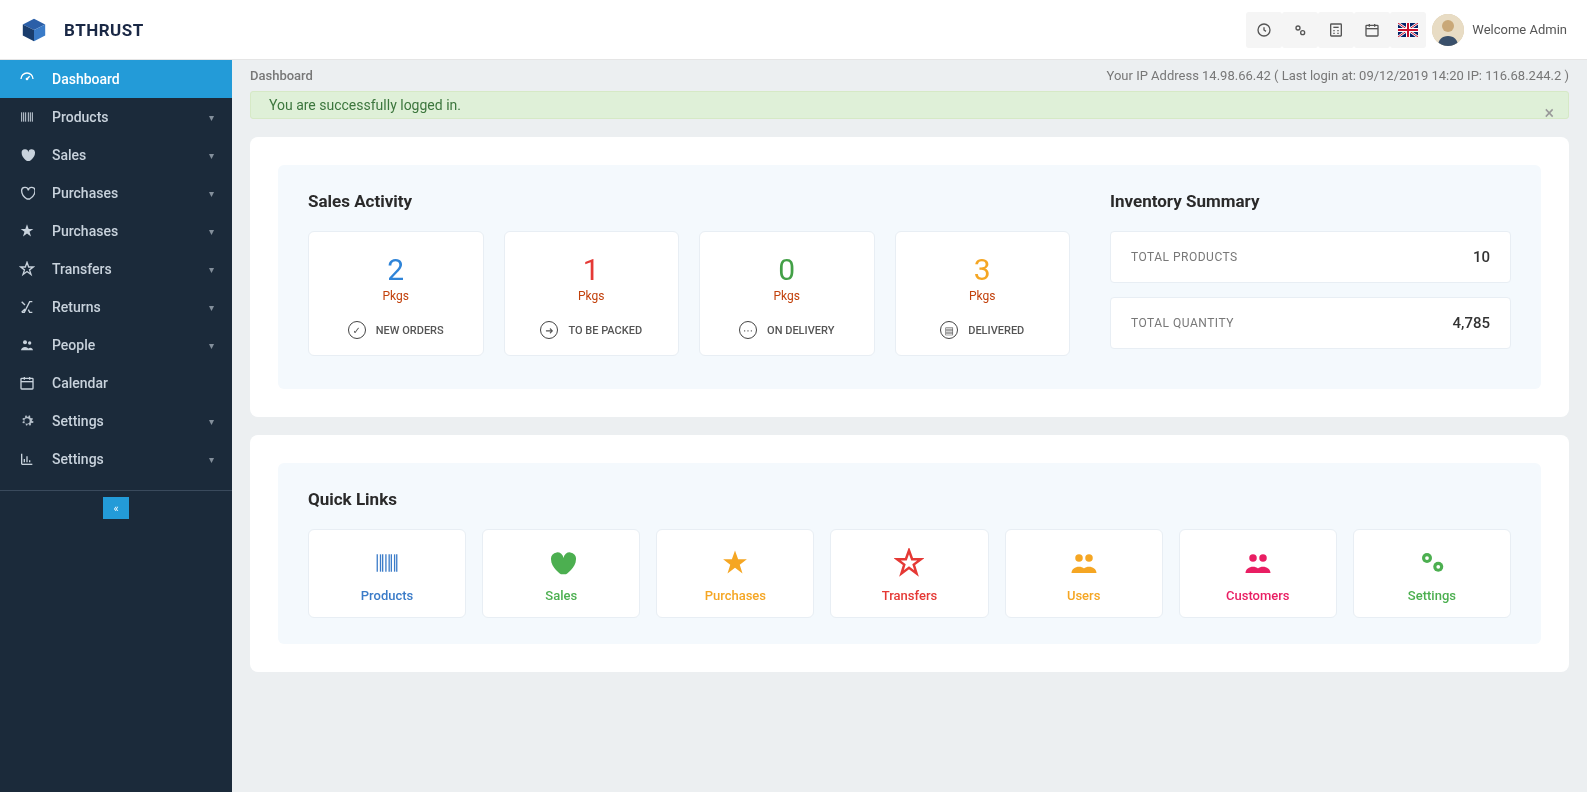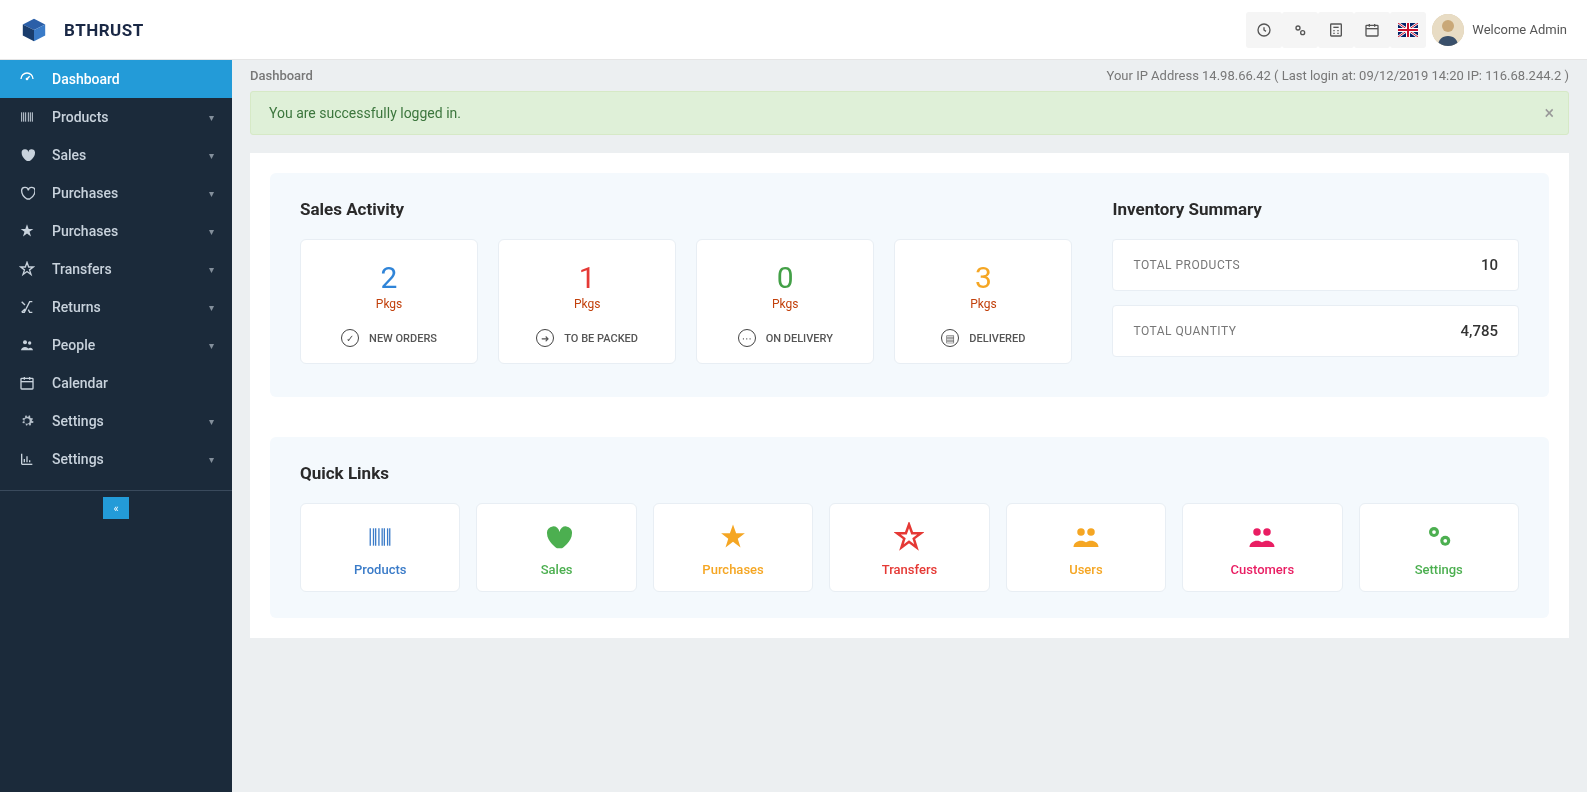--- a/index.html
+++ b/index.html
@@ -27,24 +27,24 @@
 .sidebar-chevron { position: absolute; right: 18px; font-size: 10px; opacity: 0.6; }
 .collapse-btn { margin-top: 12px; border-top: 1px solid #3a4a5c; padding-top: 6px; display: flex; justify-content: center; }
 .collapse-btn-inner { width: 26px; height: 22px; background: #239bd8; color: #fff; display: flex; align-items: center; justify-content: center; cursor: pointer; font-size: 11px; }
 
 
 .content { flex: 1; background: #eceff1; }
 .breadcrumb-bar { display: flex; justify-content: space-between; align-items: center; padding: 8px 18px; font-size: 13px; color: #777; }
 .breadcrumb-title { font-weight: 500; }
 
 .content-inner { padding: 0 18px 18px; }
-.alert { background: #dff0d8; border: 1px solid #d6e9c6; color: #3c763d; padding: 13px 18px; border-radius: 3px; position: relative; margin-bottom: 18px; font-size: 14px; }
+.alert { background: #dff0d8; border: 1px solid #d6e9c6; color: #3c763d; padding: 5px 18px; border-radius: 3px; position: relative; margin-bottom: 18px; font-size: 14px; }
 .alert-close { position: absolute; right: 14px; top: 10px; color: #999; font-size: 18px; cursor: pointer; }
 
-.panel { background: #fff; border-radius: 0; padding: 20px; }
+.panel { background: #fff; border-radius: 8px; padding: 28px; margin-bottom: 18px; }
 .panel-inner { background: #f4f9fd; border-radius: 6px; padding: 26px 30px; }
 .top-row { display: flex; gap: 40px; }
 .sales-activity { flex: 1.9; }
 .inventory-summary { flex: 1; }
 .section-title { font-size: 17px; font-weight: 700; color: #2a2a2a; margin-bottom: 20px; }
 
 .cards-row { display: flex; gap: 20px; }
 .stat-card { flex: 1; background: #fff; border: 1px solid #e8eef4; border-radius: 6px; padding: 20px 10px 16px; text-align: center; }
 .stat-num { font-size: 30px; font-weight: 400; margin-bottom: 2px; }
 .stat-unit { font-size: 12px; color: #c2410c; margin-bottom: 18px; }

